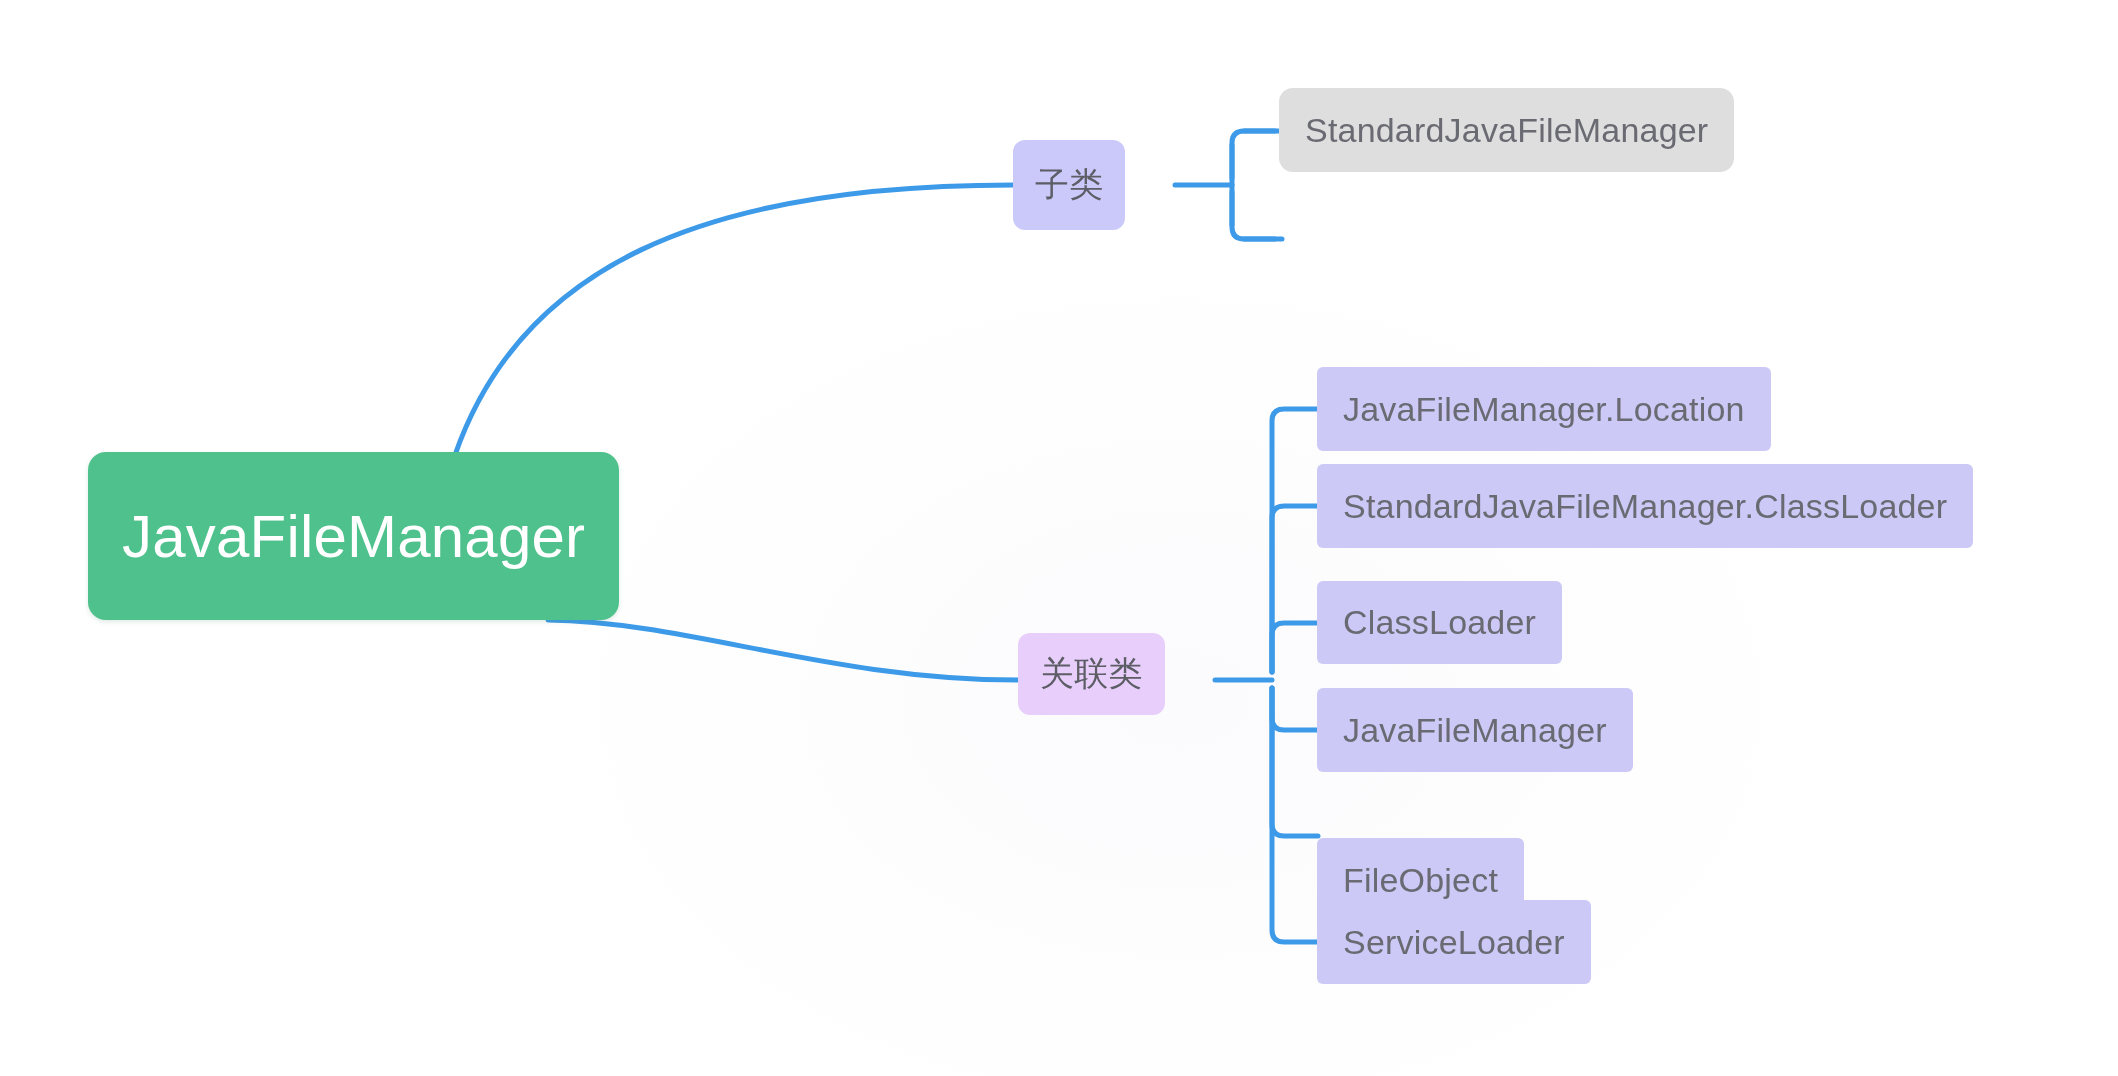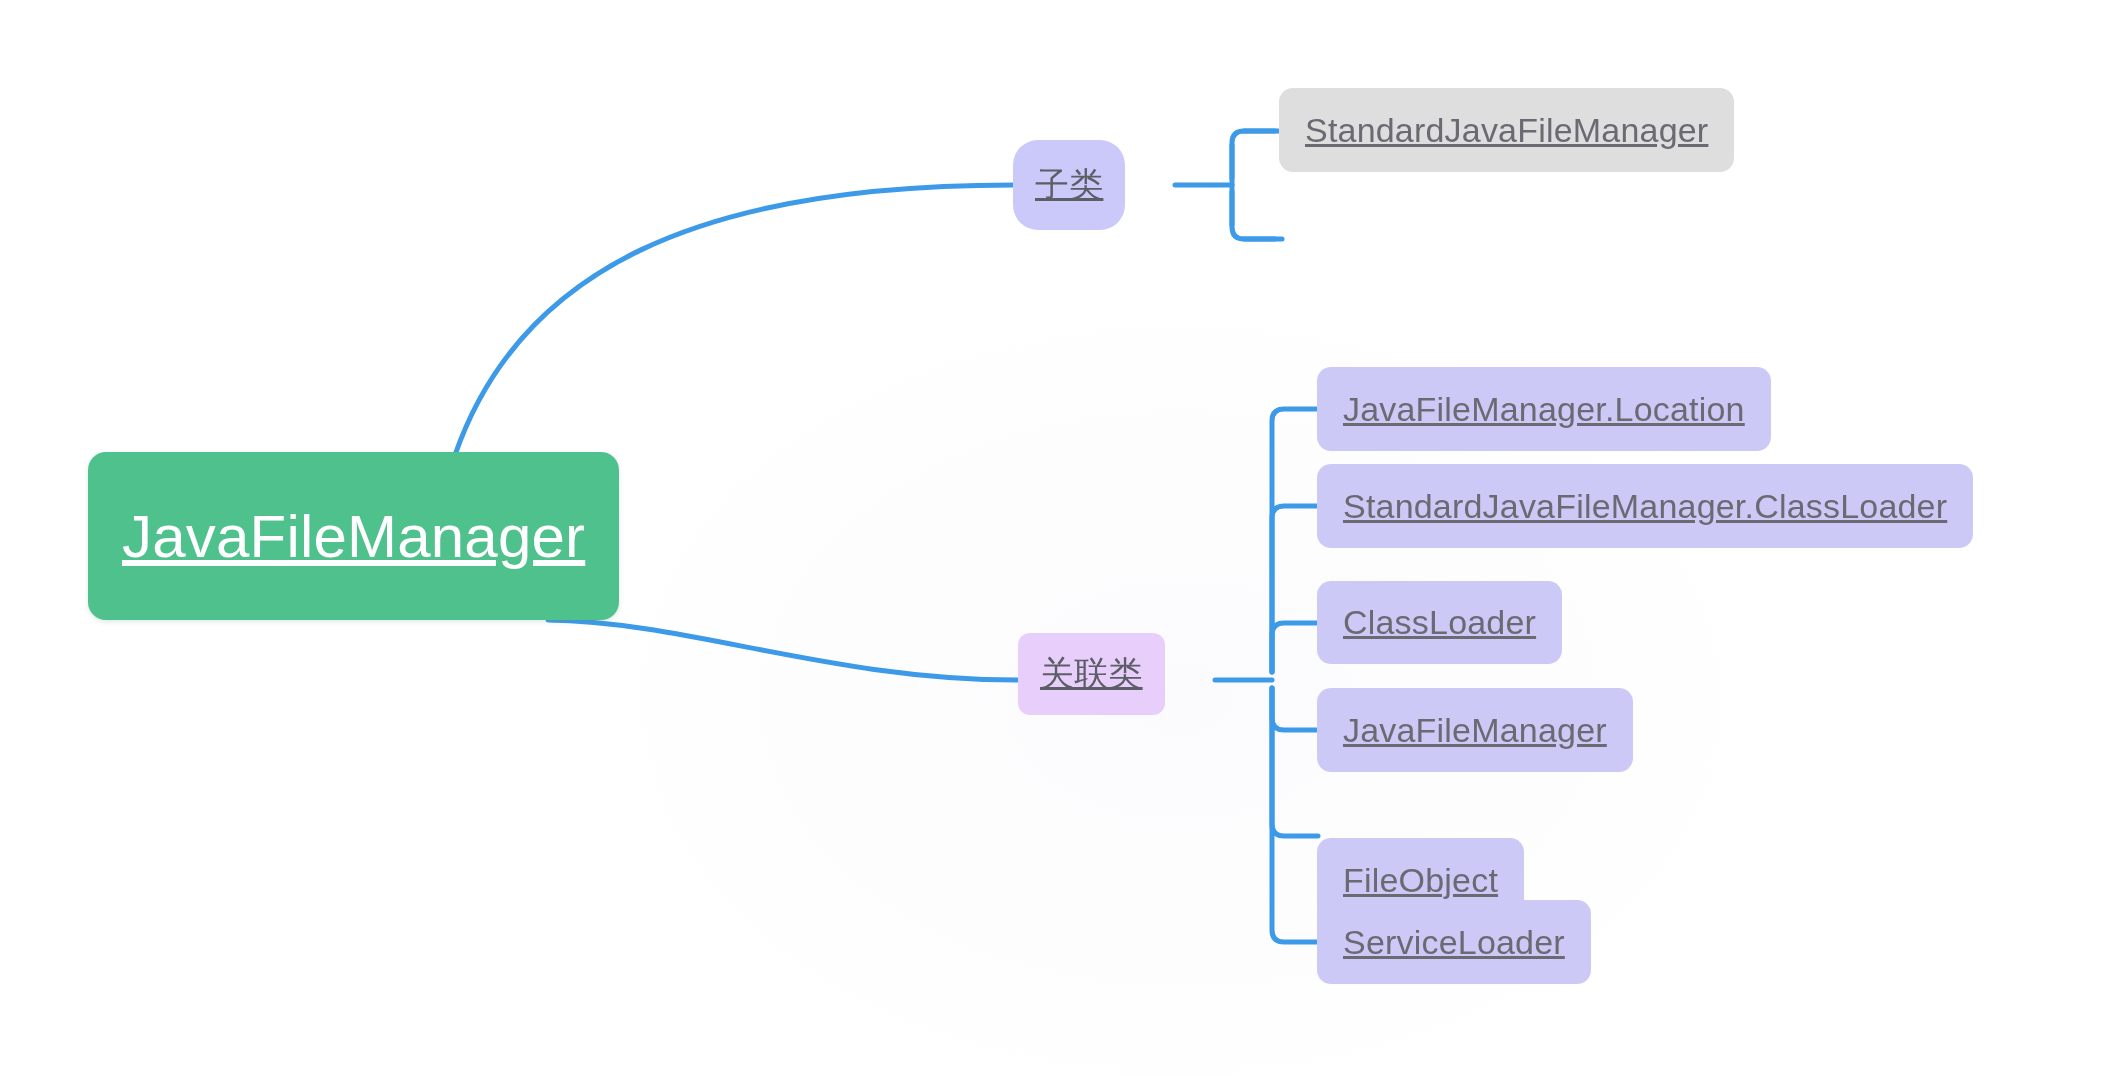--- a/index.html
+++ b/index.html
@@ -32,21 +32,20 @@
     pointer-events: none;
   }
 
   .node {
     position: absolute;
     display: flex;
     align-items: center;
     box-sizing: border-box;
     white-space: nowrap;
     letter-spacing: 0.2px;
-    text-decoration: underline;
   }
 
   
   .node-root {
     background: #4ec18c;
     color: #ffffff;
     border-radius: 18px;
     font-size: 60px;
     font-weight: 400;
     padding: 12px 34px;
@@ -65,21 +64,21 @@
   .branch-related  { background: #e8cffb; }
 
   
   .node-leaf {
     border-radius: 14px;
     font-size: 34px;
     color: #6a6a72;
     padding: 0 26px;
   }
   .leaf-gray   { background: #dededf; }
-  .leaf-purple { background: #ccc9f7; }
+  .leaf-purple { background: #ccc9f7; border-radius: 6px; }
 </style>
 </head>
 <body>
 
 <div id="mindmap">
 
   <svg id="edges" viewBox="0 0 2118 1076" width="2118" height="1076" xmlns="http://www.w3.org/2000/svg">
     <g fill="none" stroke="#3d9ae8" stroke-width="5" stroke-linecap="round" stroke-linejoin="round">
 
       <path d="M 455 455 C 520 268 700 185 1013 185"></path>
@@ -104,21 +103,21 @@
       <path d="M 1272 688 L 1272 718 Q 1272 730 1284 730 L 1318 730"></path>
       <path d="M 1272 688 L 1272 824 Q 1272 836 1284 836 L 1318 836"></path>
       <path d="M 1272 688 L 1272 930 Q 1272 942 1284 942 L 1318 942"></path>
     </g>
   </svg>
 
   <div class="node node-root" style="left:88px; top:452px; height:168px;">
     <span>JavaFileManager</span>
   </div>
 
-  <div class="node node-branch branch-subclass" style="left:1013px; top:140px; height:90px;border-radius:25px;">
+  <div class="node node-branch branch-subclass" style="left:1013px; top:140px; height:90px;">
     <span>子类</span>
   </div>
 
   <div class="node node-branch branch-related" style="left:1018px; top:633px; height:82px;">
     <span>关联类</span>
   </div>
 
   <div class="node node-leaf leaf-gray" style="left:1279px; top:88px; height:84px;">
     <span>StandardJavaFileManager</span>
   </div>

